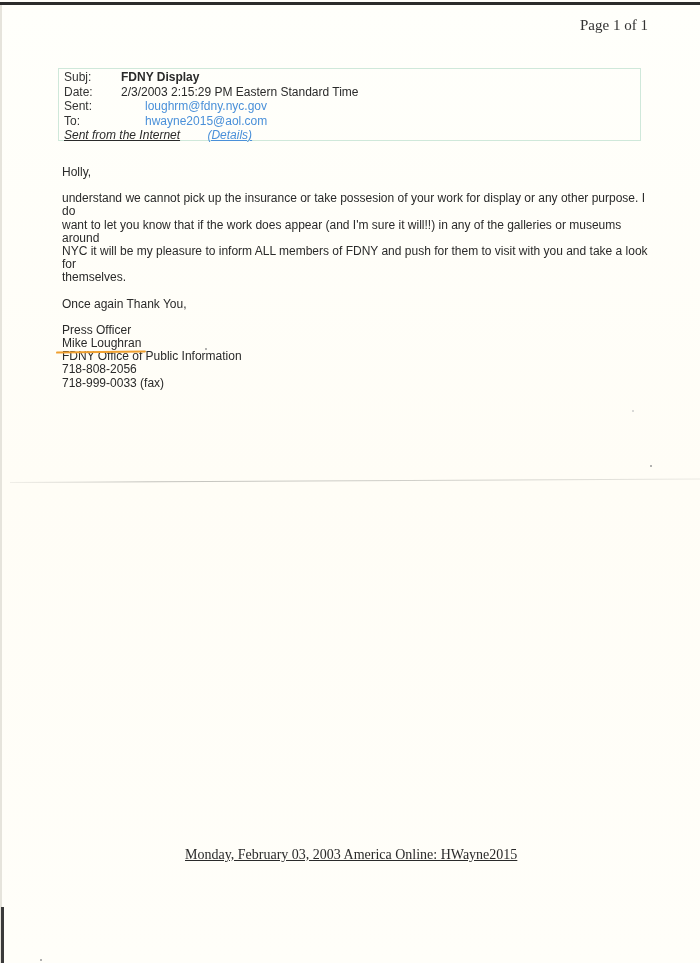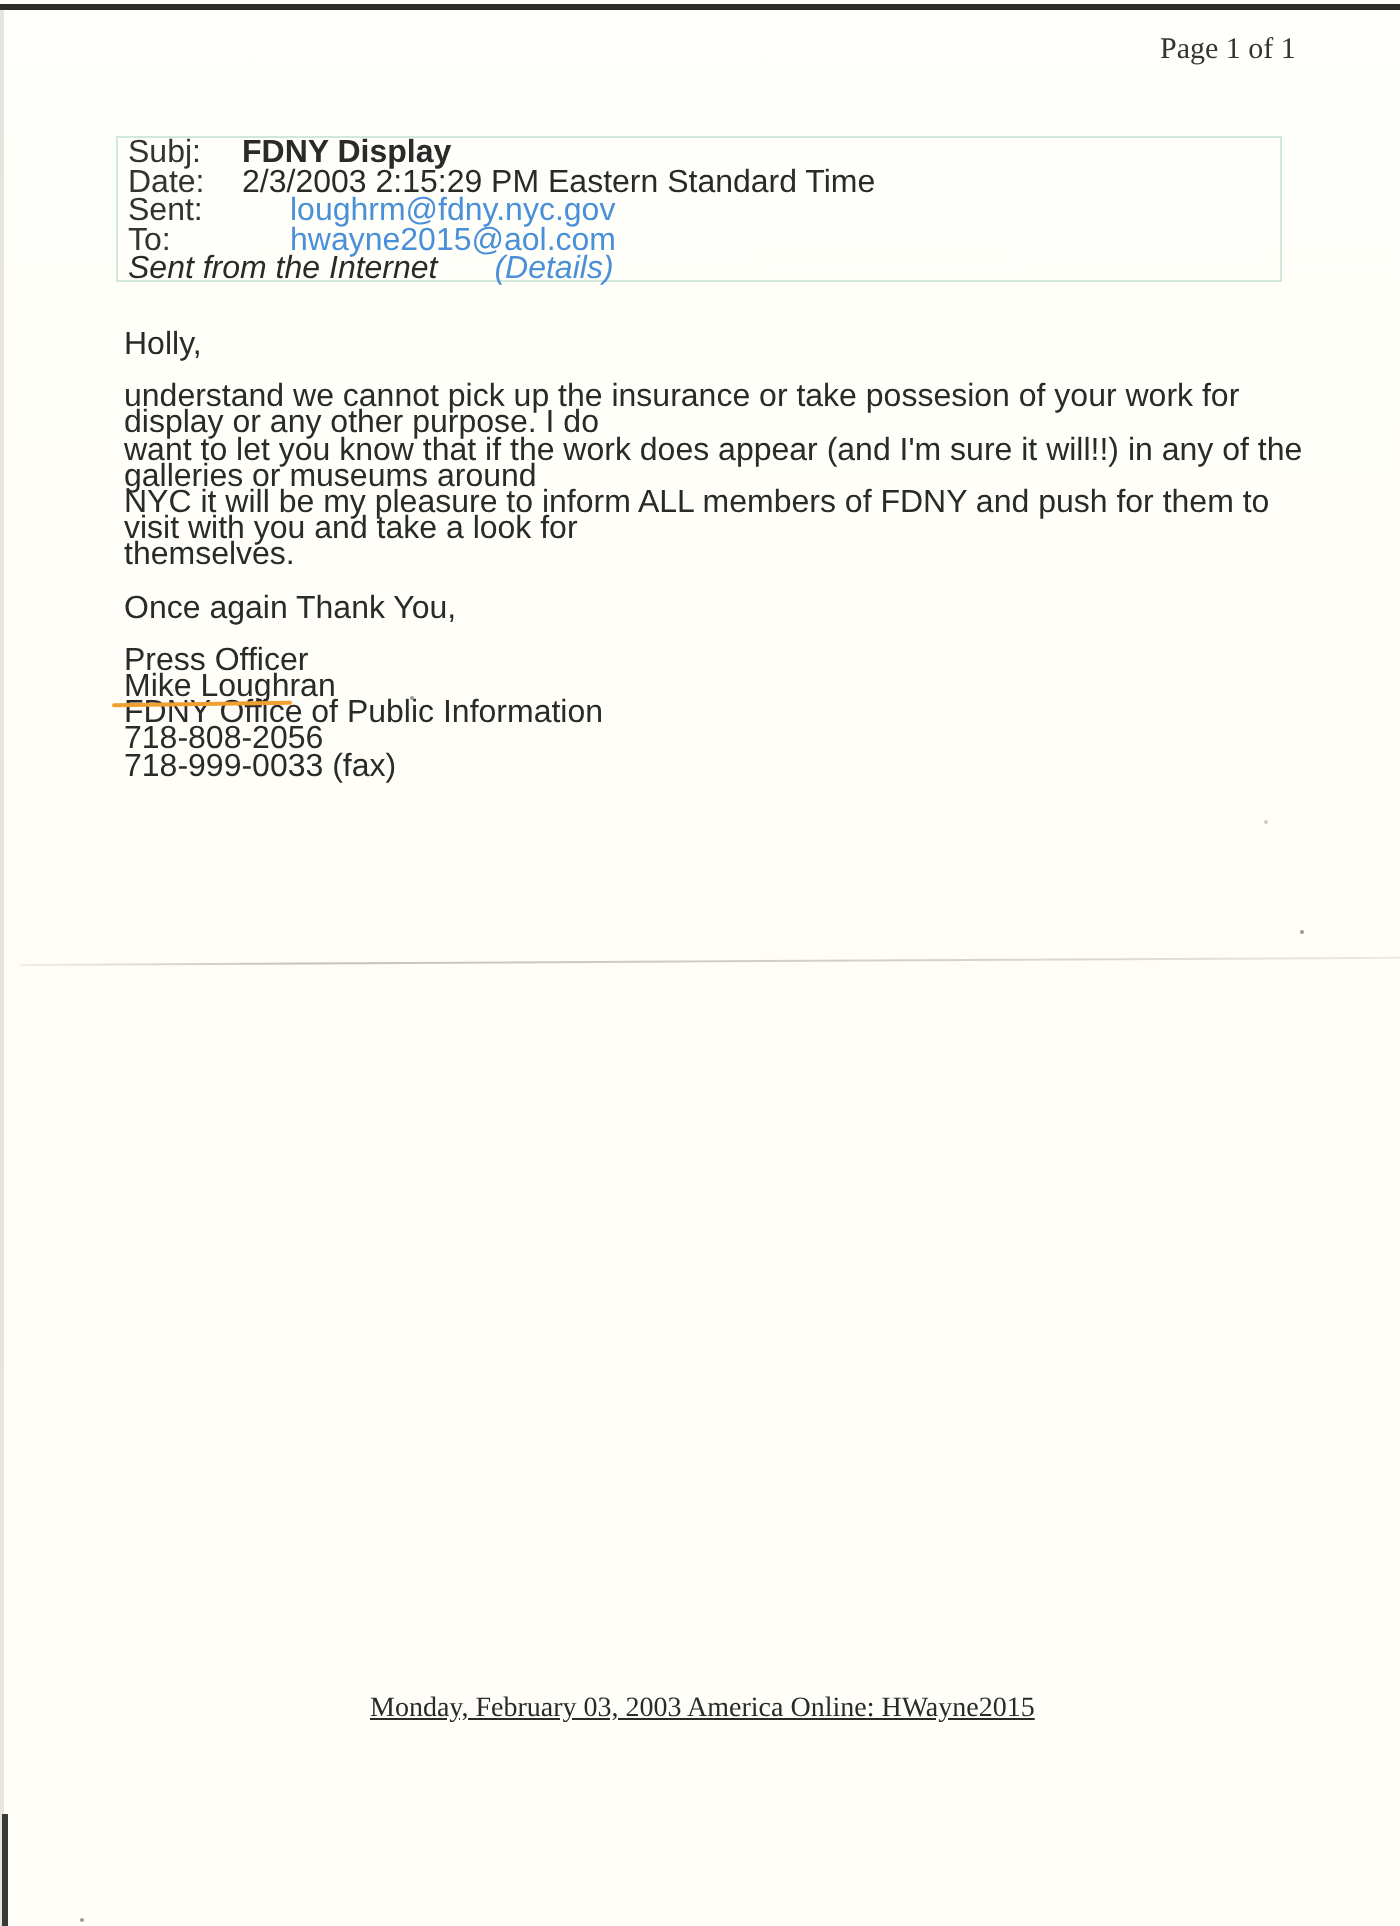--- a/index.html
+++ b/index.html
@@ -57,21 +57,21 @@
     }
     .header-box {
       position: absolute;
       left: 58px;
       top: 66px;
       width: 583px;
       height: 73px;
       border: 1px solid #cfe8da;
       box-sizing: border-box;
       padding: 1px 0 0 5px;
-      font-size: 16px;
+      font-size: 12px;
       line-height: 14.5px;
     }
     .hrow {
       display: flex;
       height: 14.5px;
     }
     .hlabel {
       width: 57px;
       color: #333;
     }
@@ -80,27 +80,28 @@
     }
     .hval.bold {
       font-weight: bold;
     }
     .link {
       color: #4a90d9;
       margin-left: 24px;
     }
     .italic {
       font-style: italic;
+      text-decoration: underline;
     }
     .body-text {
       position: absolute;
       left: 62px;
       top: 164px;
       width: 590px;
-      font-size: 16px;
+      font-size: 12px;
       line-height: 13.2px;
       color: #2a2a2a;
     }
     .para {
       margin: 0 0 13px 0;
     }
     .sig-line {
       display: block;
     }
     .sig-name {

